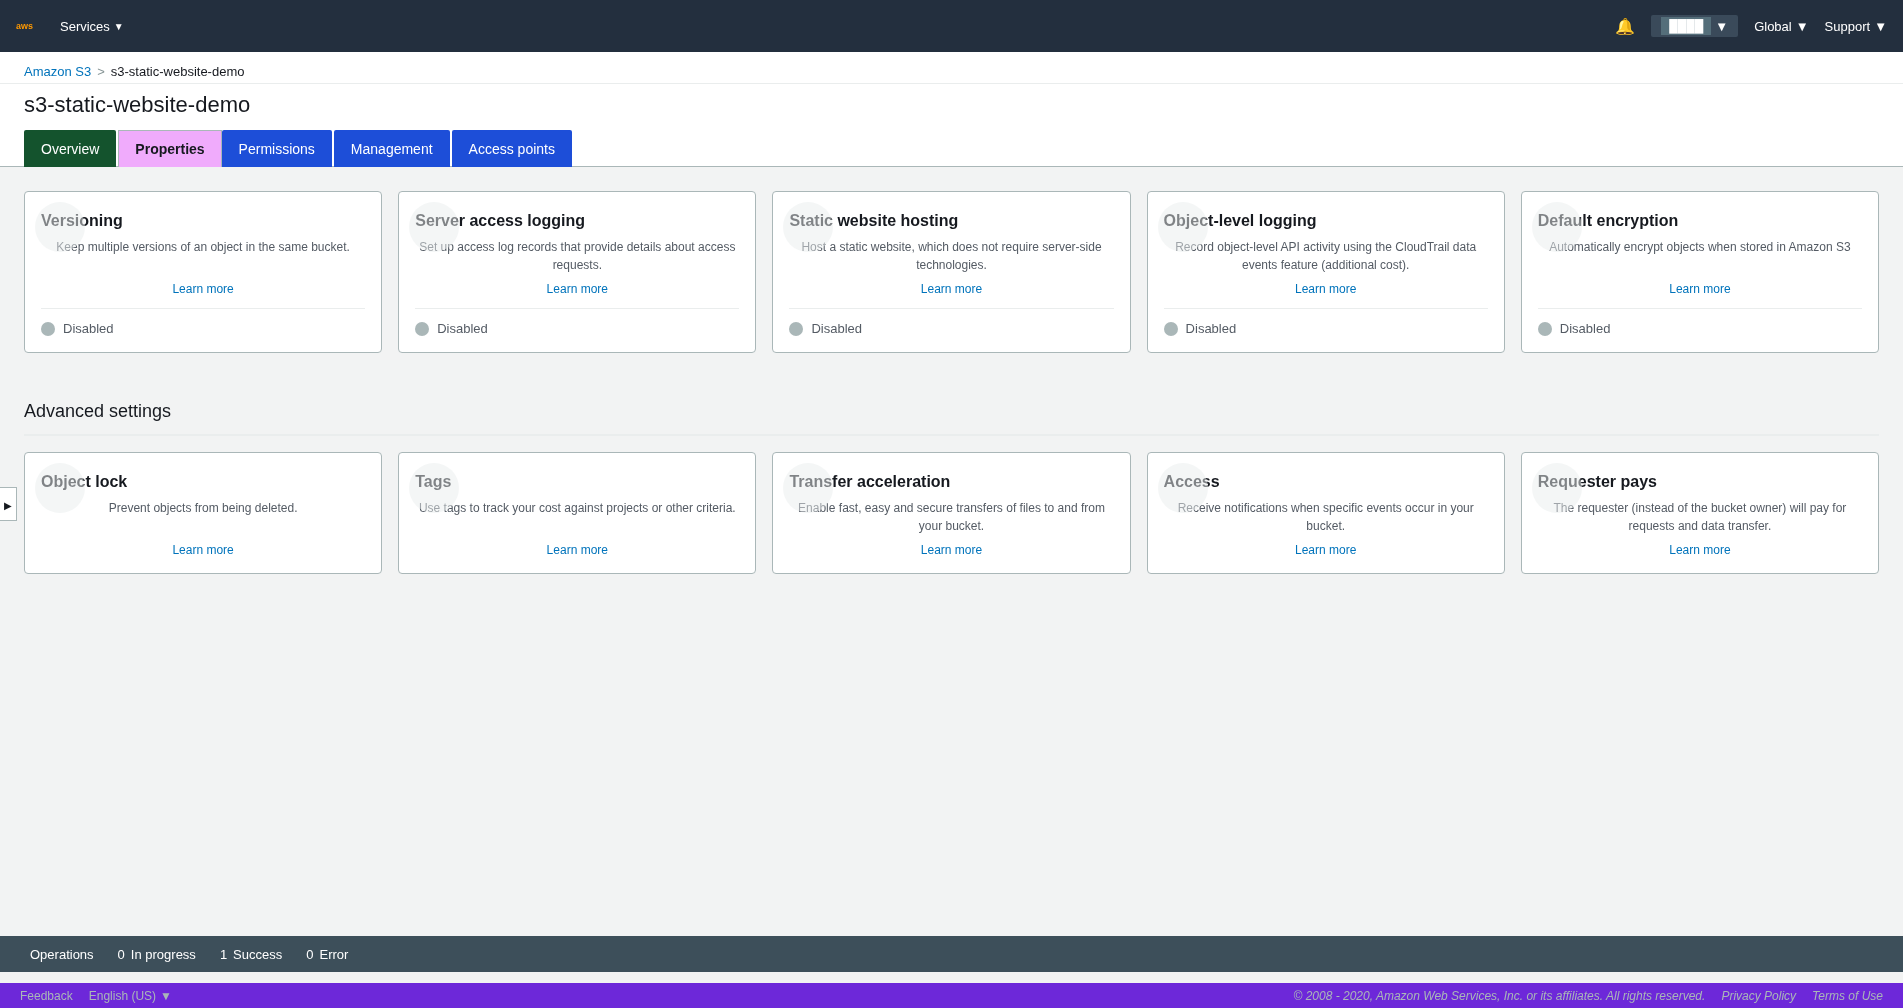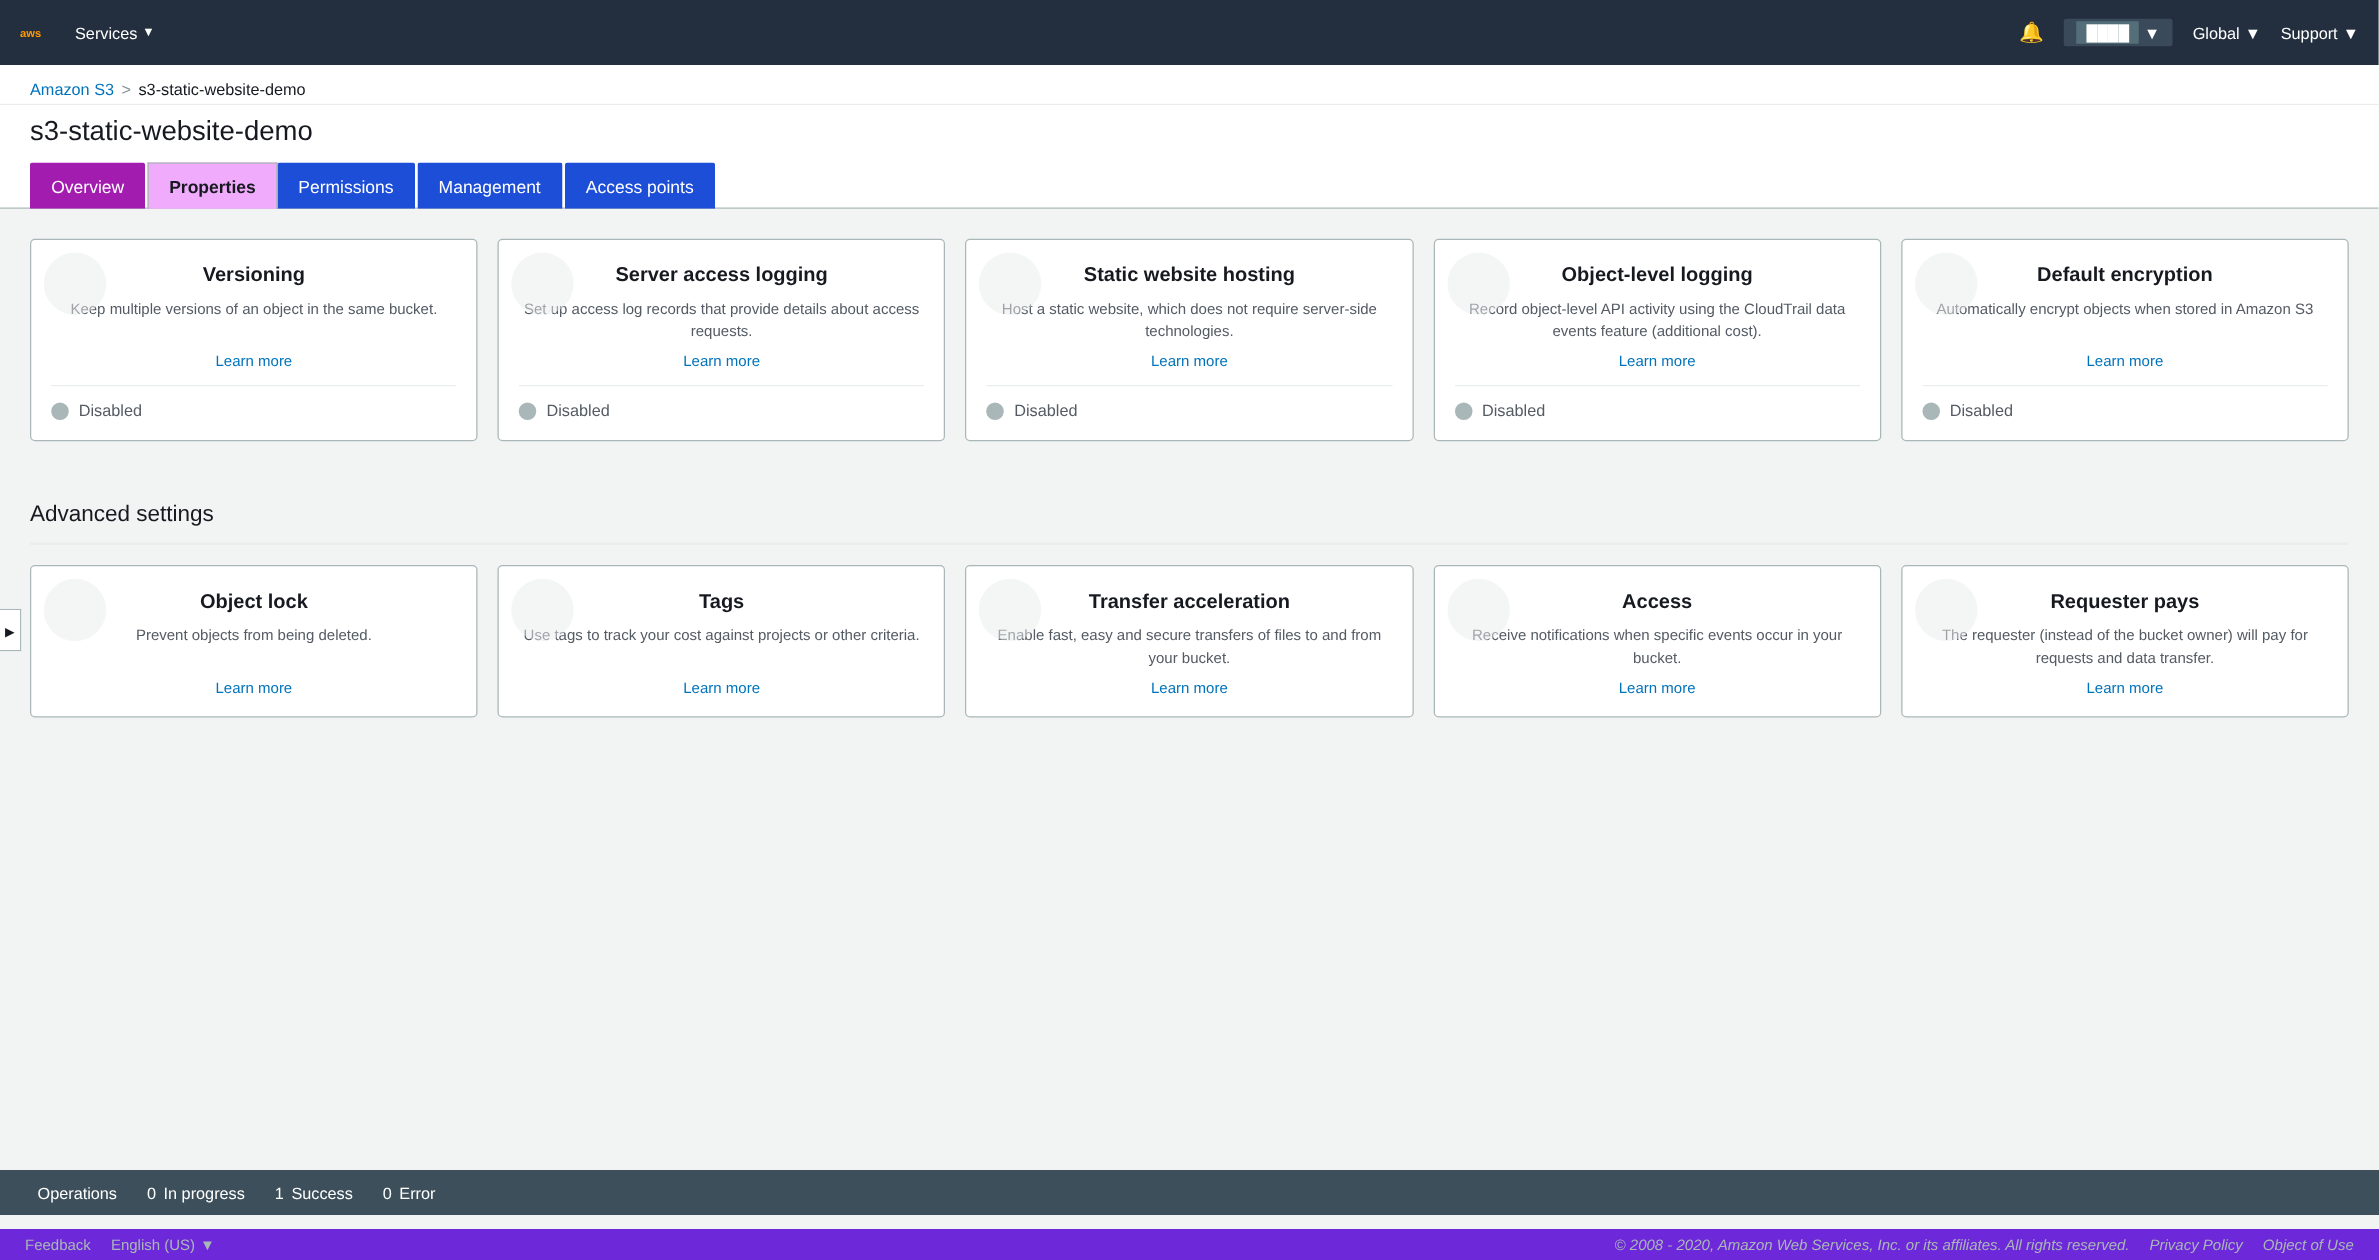--- a/index.html
+++ b/index.html
@@ -104,21 +104,21 @@
       font-weight: 700;
     }
     .tab.inactive {
       background: #1d4ed8;
       color: #fff;
       border-color: transparent;
       margin-right: 2px;
       border-radius: 2px 2px 0 0;
     }
     .tab.inactive:first-child {
-      background: #a21caf;
+      background: #14532d;
     }
 
     
     .cards-section {
       padding: 24px 24px 16px;
     }
     .cards-grid {
       display: flex;
       gap: 16px;
       flex-wrap: nowrap;
@@ -142,21 +142,20 @@
       width: 50px;
       height: 50px;
       background: #eaeded;
       border-radius: 50%;
       opacity: 0.5;
     }
     .card-title {
       font-size: 16px;
       font-weight: 600;
       color: #16191f;
-      text-align: center;
       padding-top: 4px;
     }
     .card-desc {
       font-size: 12px;
       color: #545b64;
       text-align: center;
       line-height: 1.5;
       flex: 1;
     }
     .card-link {
@@ -447,15 +446,15 @@
   <div class="footer-left">
     <a>Feedback</a>
     <div style="cursor:pointer;display:flex;align-items:center;gap:4px;">
       <span>English (US)</span>
       <span>▼</span>
     </div>
   </div>
   <div class="footer-right">
     <span>© 2008 - 2020, Amazon Web Services, Inc. or its affiliates. All rights reserved.</span>
     <a>Privacy Policy</a>
-    <a>Object of Use</a>
+    <a>Terms of Use</a>
   </div>
 </div>
 
 </body></html>

